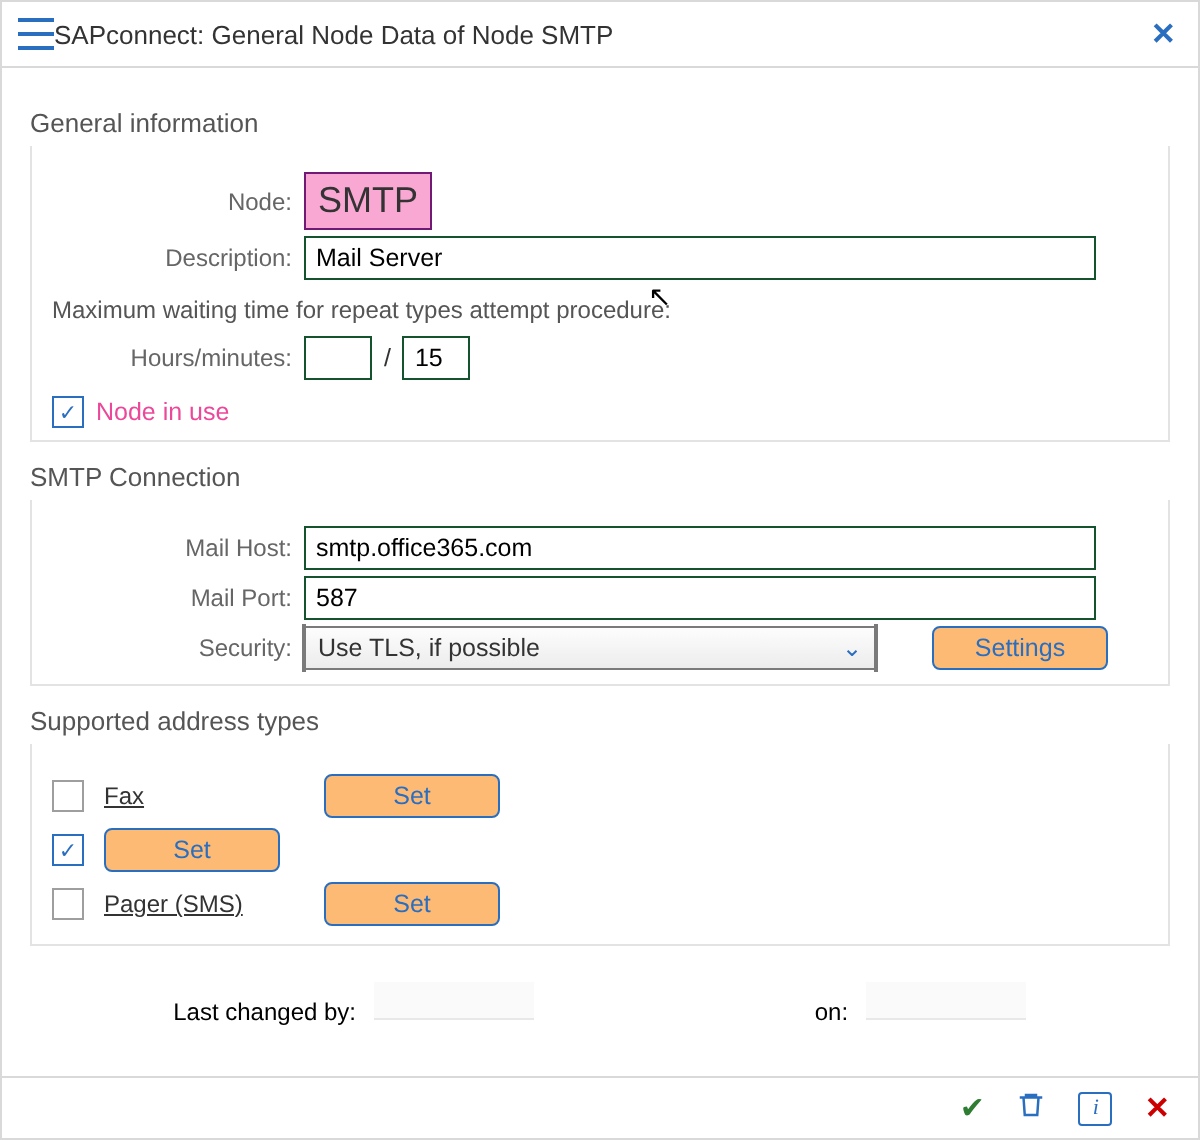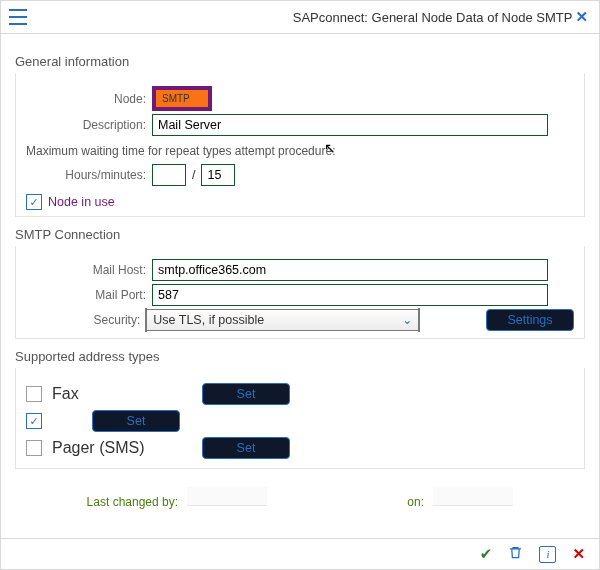--- a/index.html
+++ b/index.html
@@ -30,21 +30,21 @@
     padding:0 8px;
     border-bottom:1px solid #d9d9d9;
   }
   .menu-icon{
     width:18px;height:16px;
     display:flex;flex-direction:column;justify-content:space-between;
     cursor:pointer;
   }
   .menu-icon span{display:block;height:2px;background:var(--sap-blue);}
   .titlebar .title{
-    flex:1;text-align:right;
+    flex:1;text-align:left;
     font-size:13px;color:#333;
   }
   .close-icon{
     color:var(--sap-blue);
     font-size:15px;font-weight:bold;
     cursor:pointer;
     padding:0 3px;
   }
   .content{padding:10px 14px 4px 14px;}
   .section-title{
@@ -60,25 +60,25 @@
   }
   .row{display:flex;align-items:center;margin:3px 0;}
   .label{
     width:120px;text-align:right;
     padding-right:6px;
     color:var(--sap-label);
     font-size:12px;
   }
   .readonly{
     display:inline-block;
-    background:#f97316;
-    border:4px solid #701a75;
+    background:#f9a8d4;
+    border:1px solid #701a75;
     padding:3px 6px;
     min-width:40px;
-    font-size:10px;
+    font-size:18px;
   }
   input.text{
     border:1px solid #14532d;
     padding:3px 5px;
     font-size:12.5px;
     font-family:inherit;
     box-sizing:border-box;
   }
   .wide{width:396px;}
   .tiny{width:34px;}
@@ -90,21 +90,21 @@
   .chk-row{display:flex;align-items:center;gap:6px;margin:8px 0 2px 0;}
   .chk{
     width:14px;height:14px;
     border:1px solid var(--sap-blue);
     display:inline-flex;align-items:center;justify-content:center;
     font-size:11px;color:var(--sap-blue);
     background:#fff;
     cursor:pointer;
   }
   .chk.off{border-color:#9e9e9e;color:transparent;}
-  .chk-label{font-size:12.5px;color:#701a75;}
+  .chk-label{font-size:12.5px;color:#ec4899;}
   .dropdown{
     display:flex;align-items:center;justify-content:space-between;
     border:1px solid #7a7a7a;
     height:22px;
     width:286px;
     padding:0 6px;
     background:linear-gradient(#fdfdfd,#ececec);
     cursor:pointer;
     box-sizing:border-box;
     font-size:12.5px;
@@ -116,32 +116,31 @@
   .dropdown:before{left:-2px;} .dropdown:after{right:-2px;}
   .chevron{color:var(--sap-blue);font-size:12px;}
   .btn{
     display:inline-flex;align-items:center;justify-content:center;
     border:1px solid var(--sap-blue);
     color:var(--sap-blue);
     border-radius:4px;
     height:22px;
     padding:0 16px;
     font-size:12.5px;
-    background:#0f172a;
+    background:#fdba74;
     cursor:pointer;
     min-width:88px;
     box-sizing:border-box;
-    margin-left:40px;
   }
   .addr-row{display:flex;align-items:center;gap:10px;margin:5px 0;}
-  .addr-label{width:100px;font-size:16px;color:#333;}
+  .addr-label{width:100px;font-size:12px;color:#333;text-decoration:underline;}
   .set-btn{width:88px;}
   .footer-meta{
     display:flex;justify-content:center;gap:140px;
-    color:#4d7c0f;font-size:12px;margin-top:18px;
+    color:#000000;font-size:12px;margin-top:18px;
   }
   .meta-val{
     display:inline-block;width:80px;height:18px;
     background:#fafafa;margin-left:6px;
     border-bottom:1px solid #e8e8e8;
   }
   .bottom-bar{
     position:absolute;left:0;right:0;bottom:0;
     height:30px;
     border-top:1px solid #d9d9d9;

